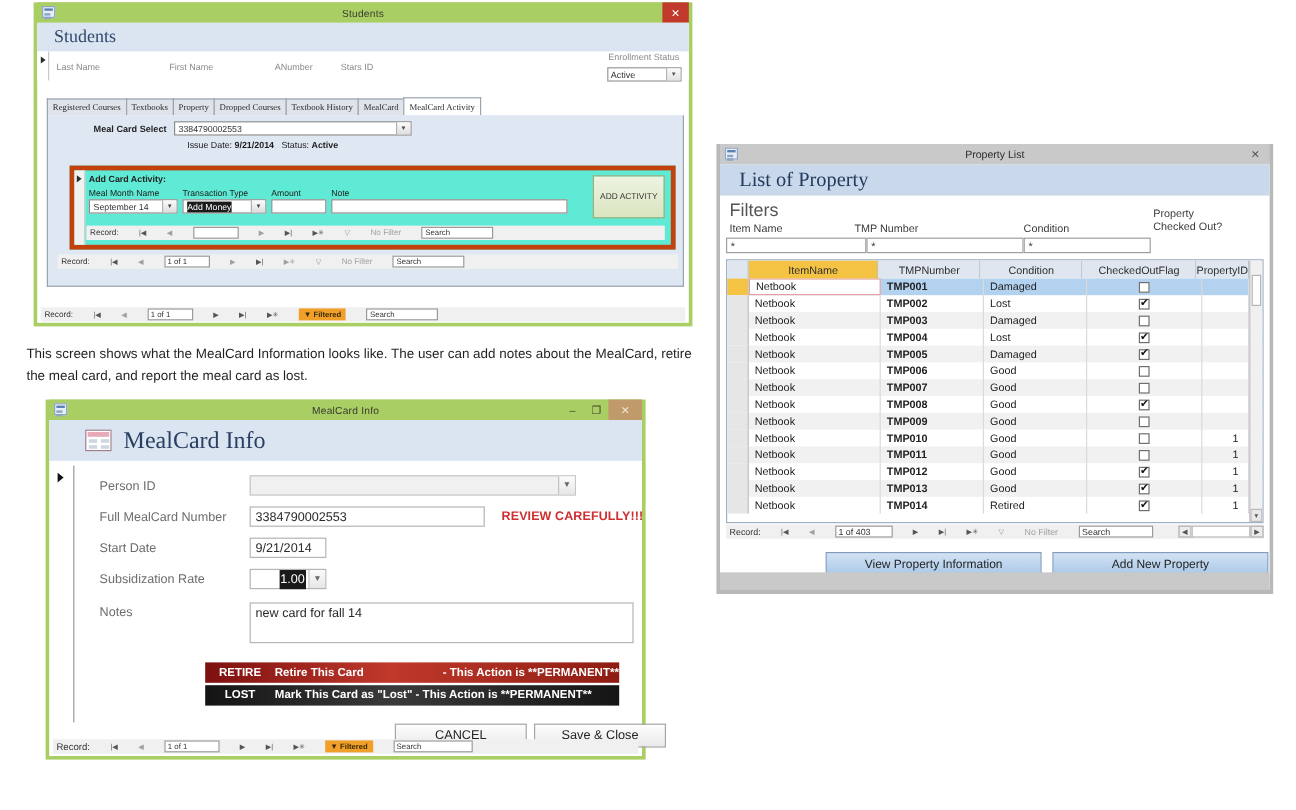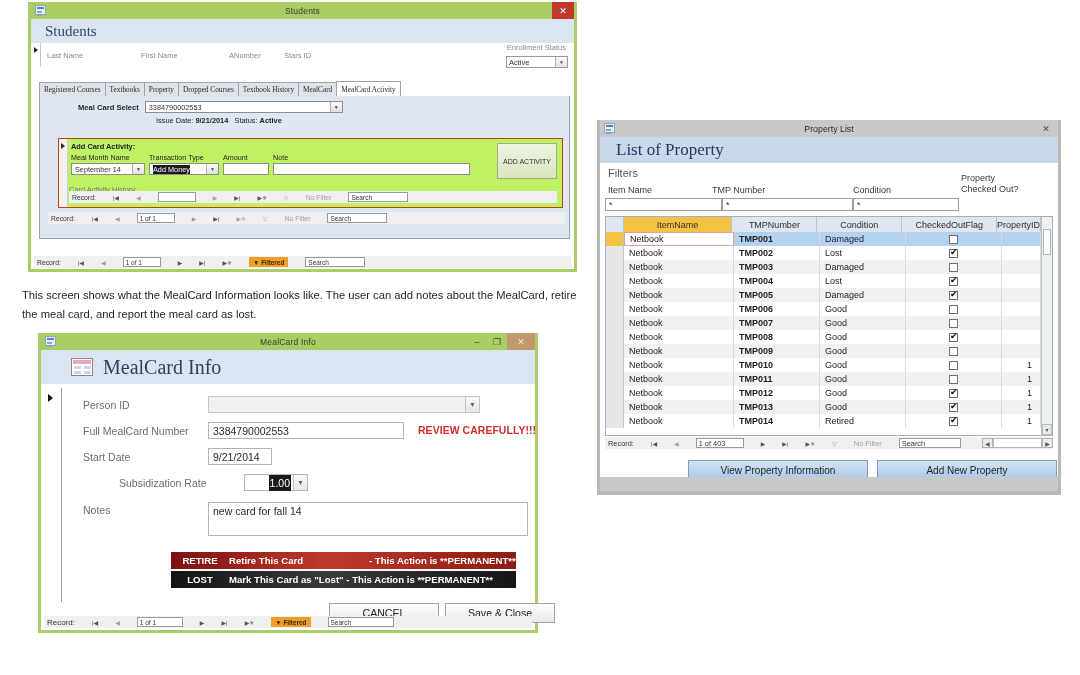--- a/index.html
+++ b/index.html
@@ -56,21 +56,21 @@
 
   .tabpanel { position:absolute; left:8px; top:77px; right:4px; bottom:30px; border:1px solid #9aa4ae; border-top:none; background:#dfe7f3; }
   .mc-select-row { display:flex; align-items:center; padding:5px 0 0 38px; }
   .mc-select-row .lb { font-size:7.6px; font-weight:bold; color:#1f1f1f; margin-right:6px;text-align:center; }
   .combo { border:1px solid #8d8d8d; background:#fff; height:12px; font-size:7.3px; color:#333; position:relative; padding-left:3px; line-height:11px;}
   .combo .dd { position:absolute; right:0; top:0; width:12px; height:100%; background:linear-gradient(#fbfbfb,#dedede); border-left:1px solid #b0b0b0; display:flex;align-items:center;justify-content:center;font-size:5px;color:#444; }
   .issue-line { padding-left:116px; font-size:7.4px; margin-top:3px; color:#1d1d1d;}
   .issue-line b { font-weight:bold; }
 
   .subform {
-    position:absolute; left:18px; top:42px; right:6px; bottom:30px; background:#bef264; border:1px solid #c2410c;
+    position:absolute; left:18px; top:42px; right:6px; bottom:30px; background:#5eead4; border:4px solid #c2410c;
   }
   .sub-sel { position:absolute; left:0; top:0; width:9px; height:100%; background:#f1f1f1; border-right:1px solid #cfcfcf;}
   .sub-sel .arrow{position:absolute;left:2px;top:4px;width:0;height:0;border-left:4px solid #2b2b2b;border-top:3px solid transparent;border-bottom:3px solid transparent;}
   .addact { position:absolute; left:12px; top:3px; right:70px; }
   .addact .ttl { font-size:7.4px; font-weight:bold; }
   .addact .cols { display:flex; font-size:7.2px; color:#1d1d1d; margin-top:2px; }
   .addact .inputs { display:flex; margin-top:1px; }
   .sel-dark { background:#1a1a1a; color:#fff; }
 
   .addbtn {
@@ -135,21 +135,21 @@
 
   
   #property-window { left:597px; top:120px; width:464px; height:375px; padding:0 3px 3px 3px; background:#b9b9b9; }
   .pl-title { height:17px; background:#c9c9c9; position:relative; display:flex; align-items:center; justify-content:center; }
   .pl-title .tb-title { font-size:8.8px; color:#2b2b2b; }
   .pl-close { position:absolute; right:2px; top:2px; width:20px; height:13px; background:#c9c9c9; color:#555; font-size:9px; display:flex;align-items:center;justify-content:center;}
   .pl-body { background:#fff; height:354px; position:relative; }
   .pl-band { background:#c9d8ea; height:26px; display:flex; align-items:center; padding-left:16px; }
   .pl-band .t { font-family:"Liberation Serif", serif; font-size:17px; color:#223a5e; }
 
-  .pl-filters-lbl { position:absolute; left:8px; top:30px; font-size:11px; color:#555; }
+  .pl-filters-lbl { position:absolute; left:8px; top:30px; font-size:15px; color:#555; }
   .fcol-lbl { position:absolute; font-size:9px; color:#3a3a3a; }
   .fcol-in { position:absolute; border:1px solid #9e9e9e; background:#fff; height:13px; font-size:9px; color:#333; padding-left:3px; line-height:12px; }
 
   .pgrid { position:absolute; left:5px; top:79px; right:5px; height:220px; border:1px solid #9fb0c4; overflow:hidden; background:#fff; }
   .pgh { display:flex; height:15px; }
   .pghc { font-size:9px; color:#2e2e2e; display:flex; align-items:center; justify-content:center; border-right:1px solid #b8c4d2; background:#dfe6ef; position:relative;}
   .pghc.key { background:#f5c343; }
   .pgrow { display:flex; height:14px; font-size:9px; }
   .pgrow.alt { background:#f1f1f1; }
   .pgrow.sel { background:#b3d2f0; }
@@ -360,21 +360,21 @@
         <span class="flabel" style="width:125px;">Full MealCard Number</span>
         <span class="finput" style="width:196px;">3384790002553</span>
         <span class="review" style="margin-left:14px;">REVIEW CAREFULLY!!!</span>
       </div>
 
       <div class="frow" style="left:42px; top:64px;">
         <span class="flabel" style="width:125px;">Start Date</span>
         <span class="finput" style="width:64px;">9/21/2014</span>
       </div>
 
-      <div class="frow" style="left:42px; top:90px;margin-left:36px;">
+      <div class="frow" style="left:42px; top:90px;">
         <span class="flabel" style="width:125px;">Subsidization Rate</span>
         <span class="finput" style="width:64px; position:relative; display:flex; align-items:center; justify-content:flex-end; padding-right:16px;">
           <span class="sel-dark" style="padding:0 1px;">1.00</span>
           <span class="fcombo-arrow">▼</span>
         </span>
       </div>
 
       <div class="frow" style="left:42px; top:118px; align-items:flex-start;">
         <span class="flabel" style="width:125px; line-height:17px;">Notes</span>
         <span class="finput" style="width:320px; height:34px; line-height:17px;">new card for fall 14</span>

